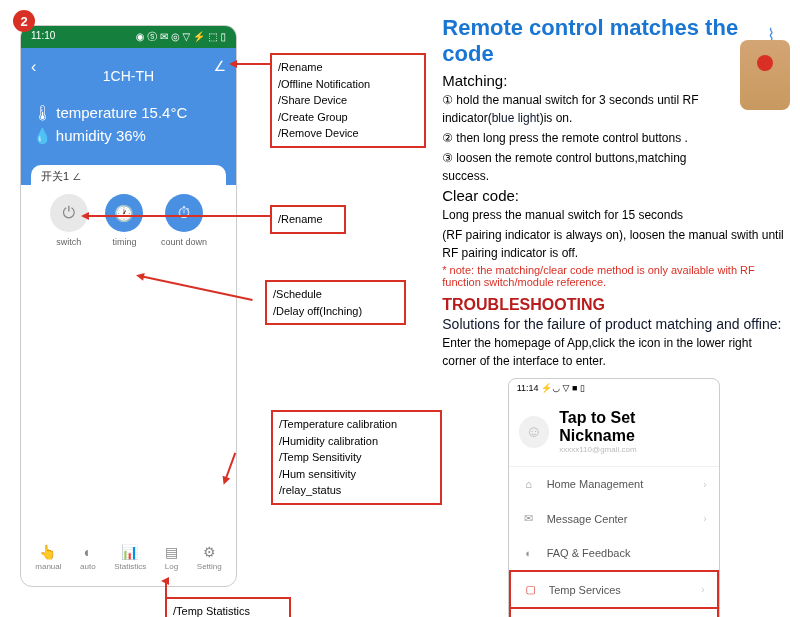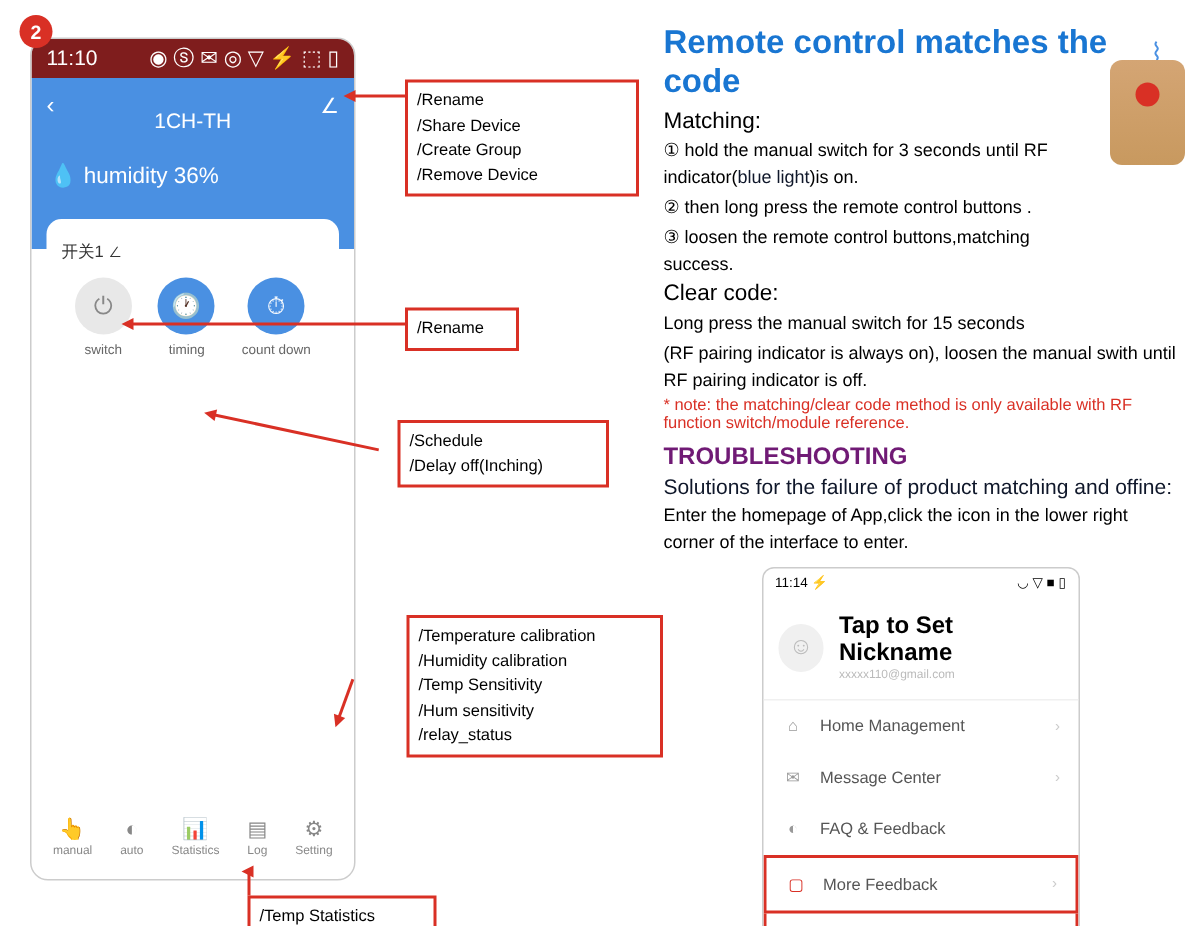--- a/index.html
+++ b/index.html
@@ -1,49 +1,49 @@
 <!DOCTYPE html>
 <html><head>
 <meta charset="utf-8">
 <style>
 body{margin:0;padding:15px;font-family:Arial,sans-serif;background:#fff;width:800px;box-sizing:border-box;position:relative}
 .container{display:flex;gap:20px}
 .left-col{width:410px;position:relative}
 .right-col{width:345px}
 .step-badge{position:absolute;top:-5px;left:-2px;width:22px;height:22px;background:#d93025;color:#fff;border-radius:50%;display:flex;align-items:center;justify-content:center;font-size:13px;font-weight:bold;z-index:10}
 .phone{width:215px;height:560px;background:#fff;border:1px solid #ccc;border-radius:12px;overflow:hidden;position:relative;margin-left:5px;margin-top:10px}
-.phone-status{background:#7f1d1d;color:#fff;font-size:14px;padding:4px 10px;display:flex;justify-content:space-between}
+.phone-status{background:#15803d;color:#fff;font-size:10px;padding:4px 10px;display:flex;justify-content:space-between}
 .phone-header{background:#4a90e2;color:#fff;padding:20px 12px 40px;position:relative}
 .back-arrow{position:absolute;left:10px;top:10px;font-size:16px}
 .edit-icon-top{position:absolute;right:10px;top:10px;font-size:14px}
 .header-title{text-align:center;font-size:14px;margin-bottom:20px}
 .temp-line{font-size:15px;margin:5px 0}
 .humid-line{font-size:15px}
-.control-panel{background:#fff;margin:-20px 10px 0;border-radius:10px;padding:14px 10px;position:relative}
+.control-panel{background:#fff;margin:-20px 10px 0;border-radius:10px;padding:4px 10px;position:relative}
 .panel-label{font-size:11px;color:#333;margin-bottom:10px}
 .circles{display:flex;justify-content:space-around}
 .circle-btn{display:flex;flex-direction:column;align-items:center}
 .circle{width:38px;height:38px;border-radius:50%;display:flex;align-items:center;justify-content:center;margin-bottom:5px}
 .circle-gray{background:#e8e8e8;color:#888}
 .circle-blue{background:#4a90e2;color:#fff}
 .circle-label{font-size:9px;color:#666}
 .bottom-tabs{position:absolute;bottom:15px;left:0;right:0;display:flex;justify-content:space-around;padding:0 5px}
 .tab{display:flex;flex-direction:column;align-items:center;font-size:8px;color:#888}
 .tab-icon{font-size:14px;margin-bottom:2px}
 .callout{position:absolute;border:2px solid #d93025;background:#fff;padding:4px 6px;font-size:11px;line-height:1.5}
 .arrow{position:absolute;height:2px;background:#d93025}
 .arrow::before{content:'';position:absolute;left:-8px;top:-3px;border:4px solid transparent;border-right:8px solid #d93025}
 .main-title{color:#1976d2;font-size:22px;font-weight:bold;margin:0 0 5px}
 .subtitle{font-size:15px;font-weight:normal;margin:2px 0}
 .text{font-size:12px;line-height:1.5;margin:2px 0}
 .blue-text{color:#0f172a}
 .red-text{color:#d93025;font-size:11px}
-.sub-heading{color:#701a75;font-size:16px;font-weight:bold;margin:8px 0 2px}
+.sub-heading{color:#b91c1c;font-size:16px;font-weight:bold;margin:8px 0 2px}
 .phone2{width:210px;height:310px;border:1px solid #ccc;border-radius:8px;margin:8px auto 0;background:#fff;position:relative;overflow:hidden}
-.p2-status{font-size:9px;padding:4px 8px;display:flex;justify-content:space-between}
+.p2-status{font-size:9px;padding:4px 8px;display:flex;}
 .p2-profile{display:flex;align-items:center;padding:12px 10px;border-bottom:1px solid #f0f0f0}
 .p2-avatar{width:32px;height:32px;background:#f0f0f0;border-radius:50%;margin-right:10px;display:flex;align-items:center;justify-content:center;font-size:16px;color:#bbb}
 .p2-name{font-size:16px;font-weight:bold}
 .p2-email{font-size:8px;color:#bbb}
 .p2-item{padding:11px 12px;font-size:11px;display:flex;align-items:center;color:#555}
 .p2-icon{width:16px;margin-right:10px;text-align:center;color:#d93025}
 .p2-icon-gray{color:#999}
 .p2-chev{margin-left:auto;color:#ccc;font-size:10px}
 .red-box{border:2px solid #d93025}
 .remote-img{position:absolute;right:-5px;top:25px;width:50px;height:70px;background:linear-gradient(#d4a574,#c8995f);border-radius:8px}
@@ -59,20 +59,23 @@
 
     <div class="phone">
       <div class="phone-status">
         <span>11:10</span>
         <span>◉ ⓢ ✉ ◎ ▽ ⚡ ⬚ ▯</span>
       </div>
       <div class="phone-header">
         <span class="back-arrow">‹</span>
         <span class="edit-icon-top">∠</span>
         <div class="header-title">1CH-TH</div>
+        <div class="temp-line">
+          🌡 <span>temperature</span> <span>15.4°C</span>
+        </div>
         <div class="humid-line">
           💧 <span>humidity</span> <span>36%</span>
         </div>
       </div>
       <div class="control-panel">
         <div class="panel-label"><span>开关1</span> ∠</div>
         <div class="circles">
           <div class="circle-btn">
             <div class="circle circle-gray">⏻</div>
             <div class="circle-label">switch</div>
@@ -106,20 +109,21 @@
           </div>
         <div class="tab">
             <span class="tab-icon">⚙</span>
             <span>Setting</span>
           </div>
       </div>
     </div>
 
     <div class="callout" style="top:38px;left:255px;width:140px">
       <div>/Rename</div>
+      <div>/Offline Notification</div>
       <div>/Share Device</div>
       <div>/Create Group</div>
       <div>/Remove Device</div>
     </div>
     <div class="arrow" style="top:48px;left:218px;width:37px"></div>
 
     <div class="callout" style="top:190px;left:255px;width:60px">
       <div>/Rename</div>
     </div>
     <div class="arrow" style="top:200px;left:70px;width:185px"></div>
@@ -187,20 +191,20 @@
           <span class="p2-icon p2-icon-gray">✉</span>
           <span>Message Center</span>
           <span class="p2-chev">›</span>
         </div>
       <div class="p2-item">
           <span class="p2-icon p2-icon-gray">◐</span>
           <span>FAQ &amp; Feedback</span>
         </div>
       <div class="p2-item red-box">
           <span class="p2-icon">▢</span>
-          <span>More Feedback</span>
+          <span>Temp Services</span>
           <span class="p2-chev">›</span>
         </div>
       <div class="p2-item red-box" style="border-top:none"></div>
 
     </div>
   </div>
 </div>
 
 </body></html>

